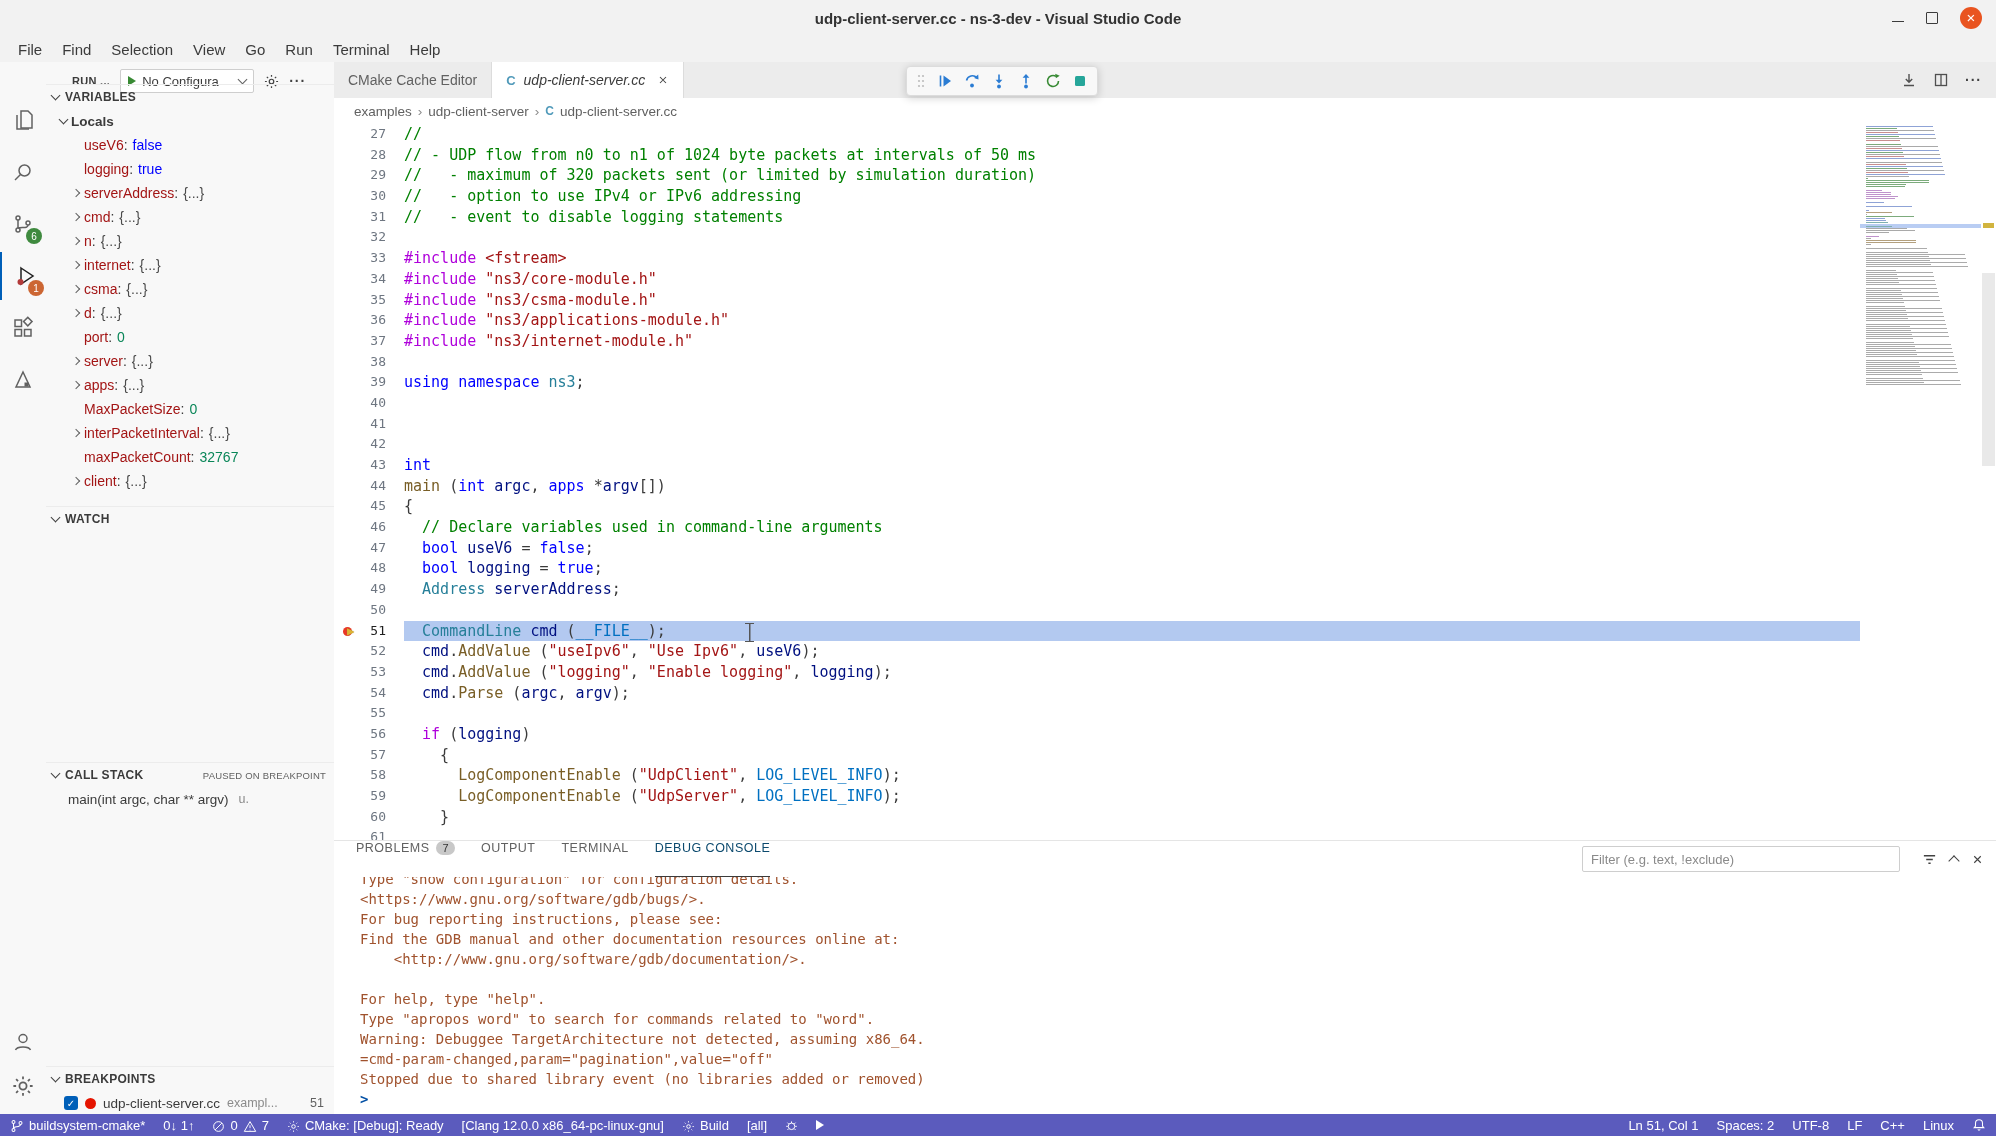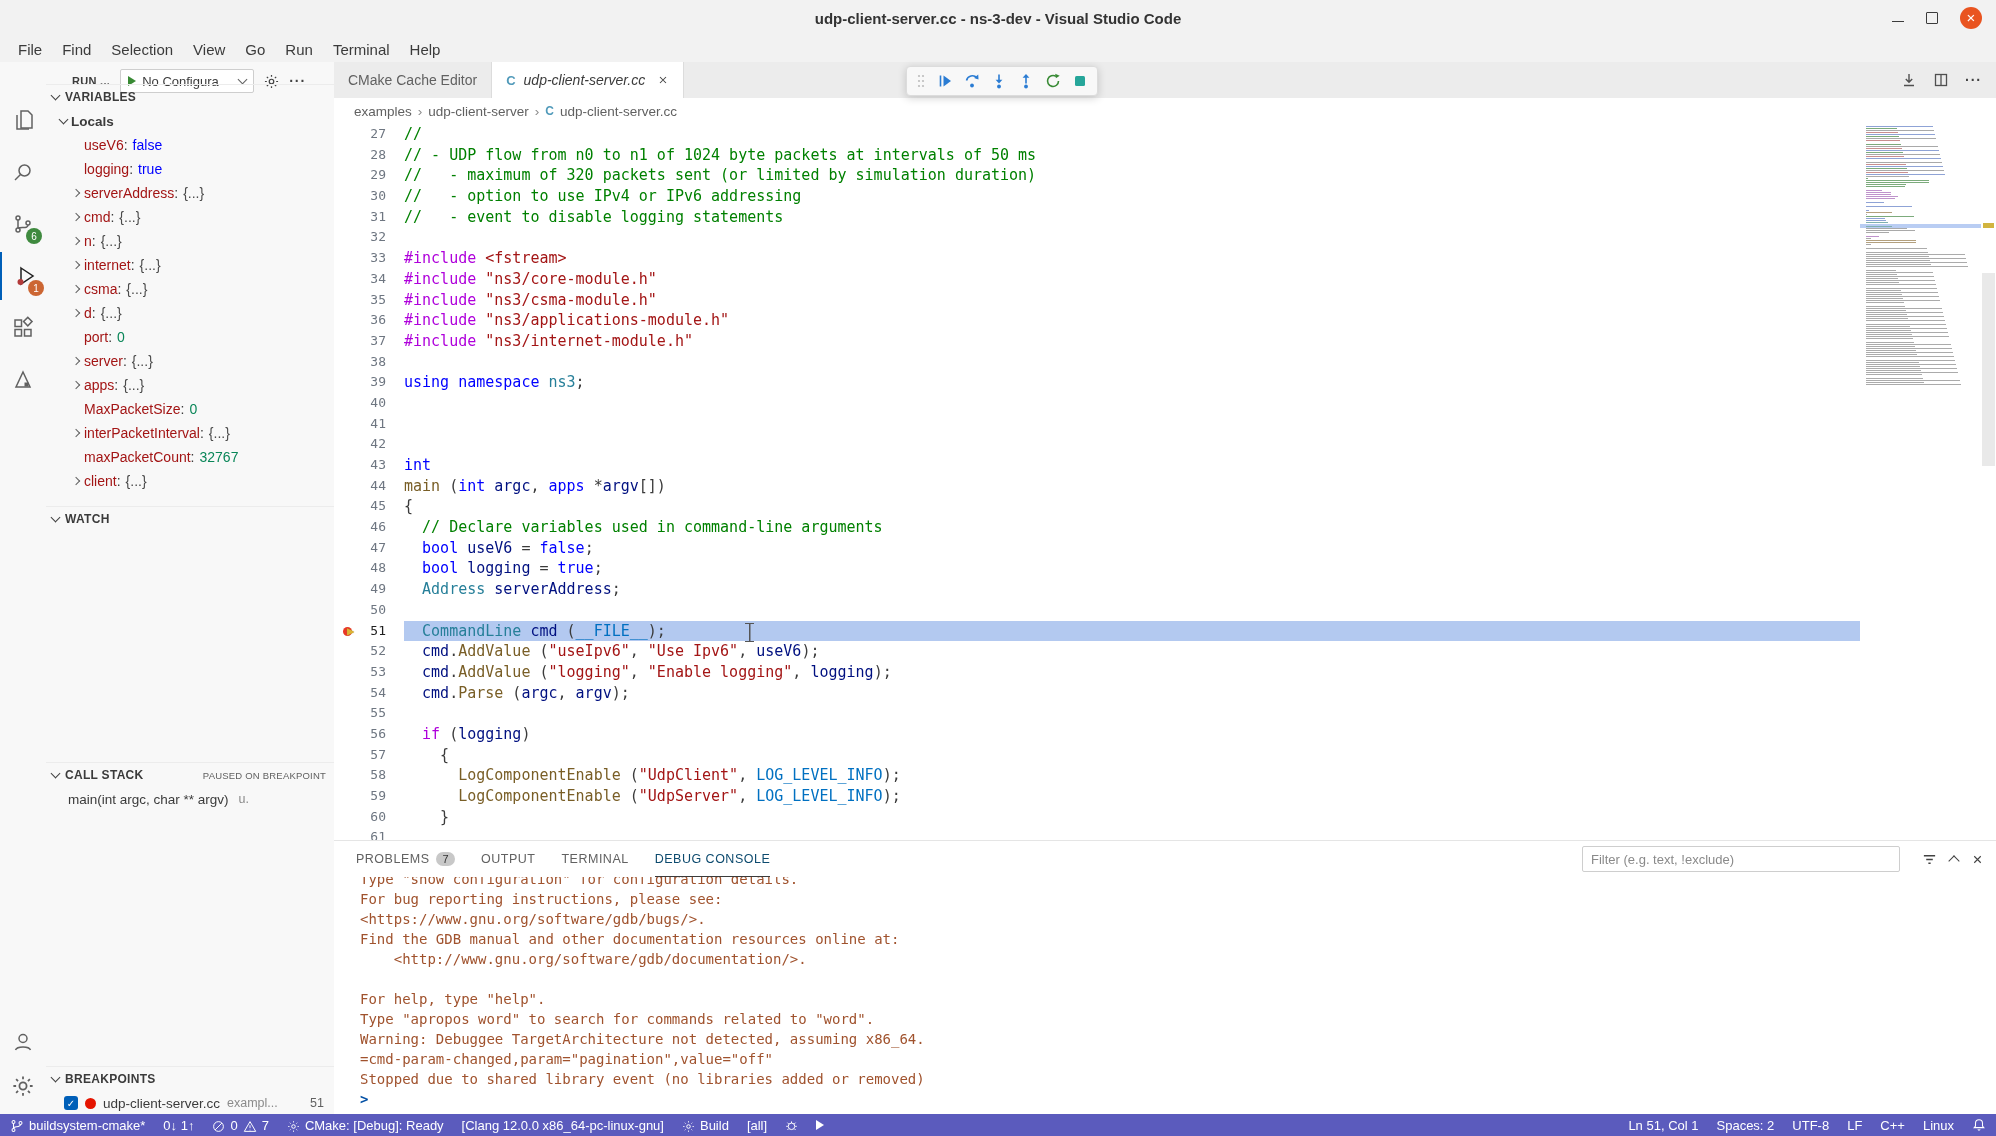--- a/index.html
+++ b/index.html
@@ -96,21 +96,21 @@
   .minimap{position:absolute;top:0;right:15px;width:121px;height:280px;}
   .mmline{position:absolute;left:6px;height:1.3px;}
   .mm-band{position:absolute;left:0;right:0;top:100px;height:4px;background:#b9cdf3;}
   .vscroll{position:absolute;top:0;right:0;width:15px;bottom:0;}
   .vthumb{position:absolute;left:1px;width:13px;top:149px;height:193px;background:rgba(100,100,100,.14);}
   .vmark{position:absolute;left:2px;width:11px;top:99px;height:5px;background:#d1b43f;}
 
   
   .panel{position:absolute;left:0;right:0;bottom:0;height:273px;background:#fff;border-top:1px solid #e5e5e5;}
   .paneltabs{position:relative;height:36px;display:flex;align-items:center;gap:26px;padding-left:22px;}
-  .ptab{height:100%;display:flex;align-items:center;gap:7px;font-size:12.5px;letter-spacing:.5px;color:#616161;border-bottom:1.5px solid transparent;box-sizing:border-box;}
+  .ptab{height:100%;display:flex;align-items:flex-start;gap:7px;font-size:12.5px;letter-spacing:.5px;color:#616161;border-bottom:1.5px solid transparent;box-sizing:border-box;}
   .ptab.active{color:#0c4a6e;border-bottom-color:#3b3b3b;}
   .pbadge{background:#c8c8c8;color:#333;border-radius:9px;font-size:11px;padding:1px 6px;}
   .panel-filter{position:absolute;right:96px;top:5px;width:318px;height:26px;box-sizing:border-box;border:1px solid #cecece;border-radius:2px;background:#fff;font-size:13px;padding:0 8px;color:#616161;font-family:"Liberation Sans",sans-serif;}
   .panel-filter::placeholder{color:#8a8a8a;}
   .panel-actions{position:absolute;right:12px;top:0;height:36px;display:flex;align-items:center;gap:13px;color:#424242;}
   .chev-u{width:7px;height:7px;border-left:1.6px solid #424242;border-top:1.6px solid #424242;transform:rotate(45deg);margin-top:4px;}
 
   .console{position:absolute;left:0;right:0;top:36px;bottom:0;overflow:hidden;padding-left:26px;font-family:"DejaVu Sans Mono",monospace;font-size:14px;line-height:20px;color:#a0522d;}
   .console-inner{margin-top:-8px;}
   .cline{white-space:pre;}
@@ -640,22 +640,22 @@
           <span>
             <svg width="13" height="13" viewBox="0 0 16 16" stroke="currentColor" stroke-width="1.4">
                 <path d="M4 4l8 8M12 4l-8 8"></path>
               </svg>
           </span>
         </div>
       </div>
       <div class="console">
         <div class="console-inner">
             <div class="cline">Type "show configuration" for configuration details.</div>
+            <div class="cline">&lt;https://www.gnu.org/software/gdb/bugs/&gt;.</div>
             <div class="cline">For bug reporting instructions, please see:</div>
-            <div class="cline">&lt;https://www.gnu.org/software/gdb/bugs/&gt;.</div>
             <div class="cline">Find the GDB manual and other documentation resources online at:</div>
             <div class="cline">    &lt;http://www.gnu.org/software/gdb/documentation/&gt;.</div>
             <div class="cline">&nbsp;</div>
             <div class="cline">For help, type "help".</div>
             <div class="cline">Type "apropos word" to search for commands related to "word".</div>
             <div class="cline">Warning: Debuggee TargetArchitecture not detected, assuming x86_64.</div>
             <div class="cline">=cmd-param-changed,param="pagination",value="off"</div>
             <div class="cline">Stopped due to shared library event (no libraries added or removed)</div>
             <div class="cline"><span class="prompt">&gt;</span></div>
           </div>

